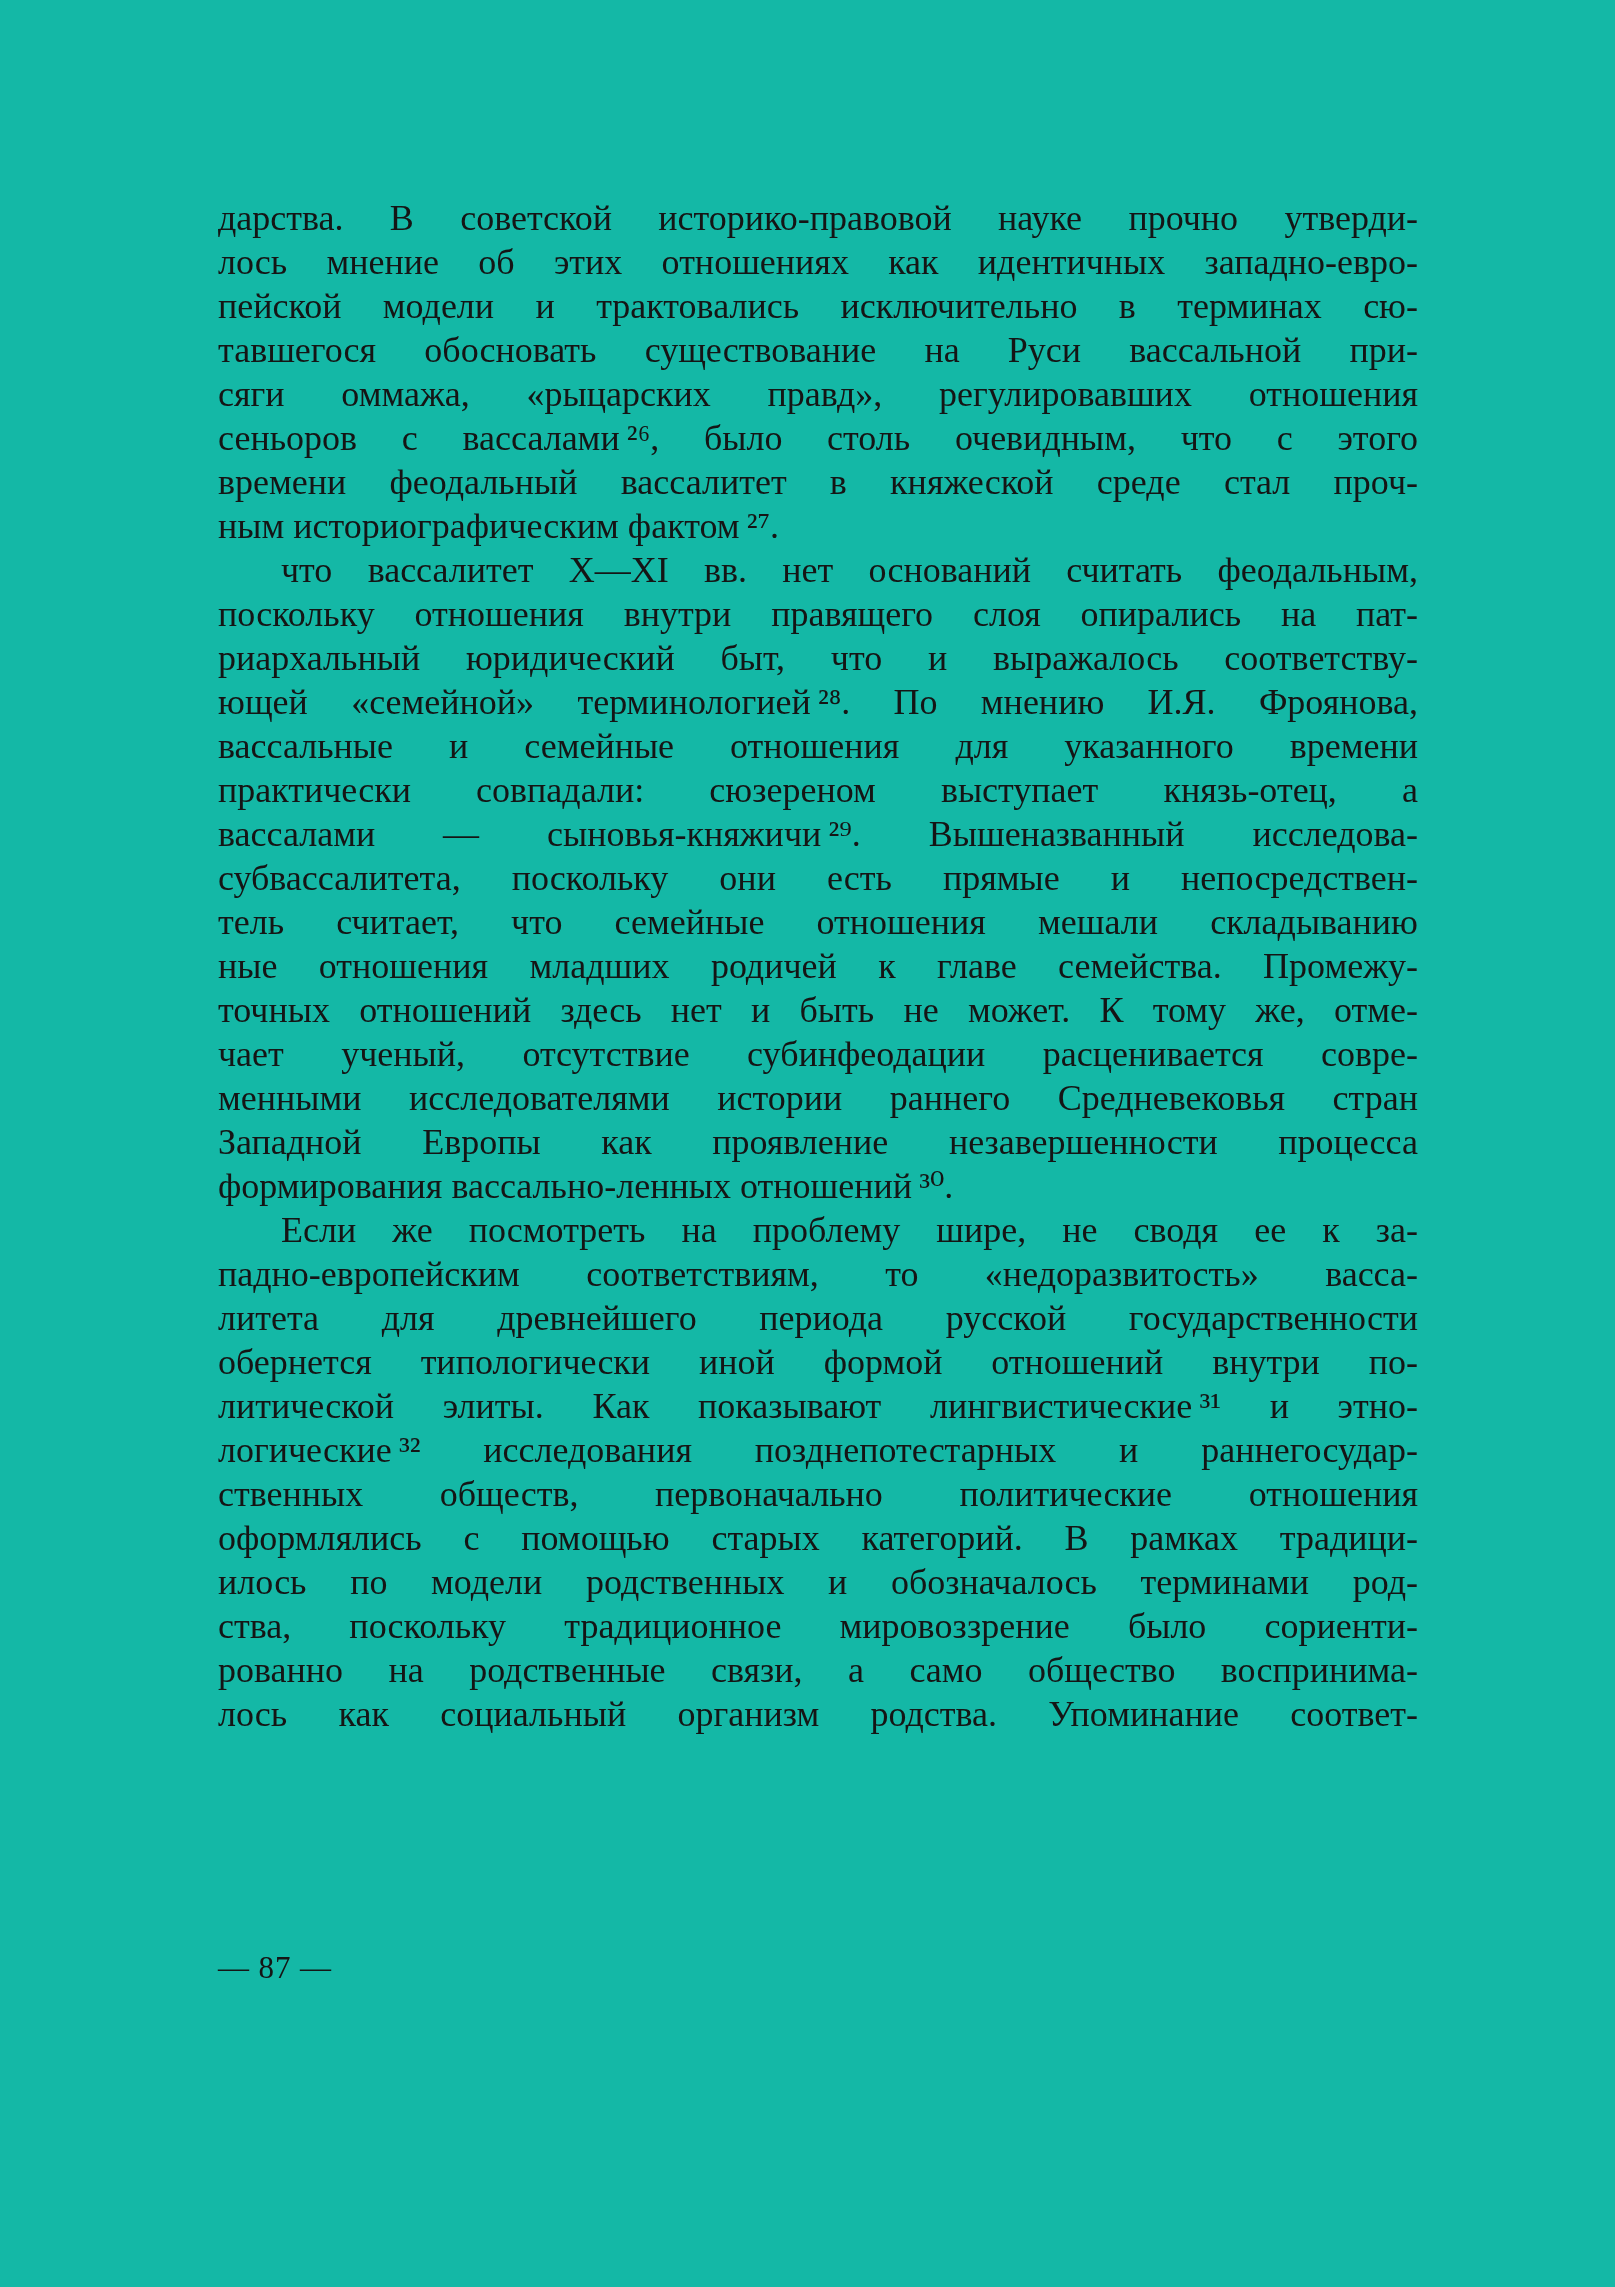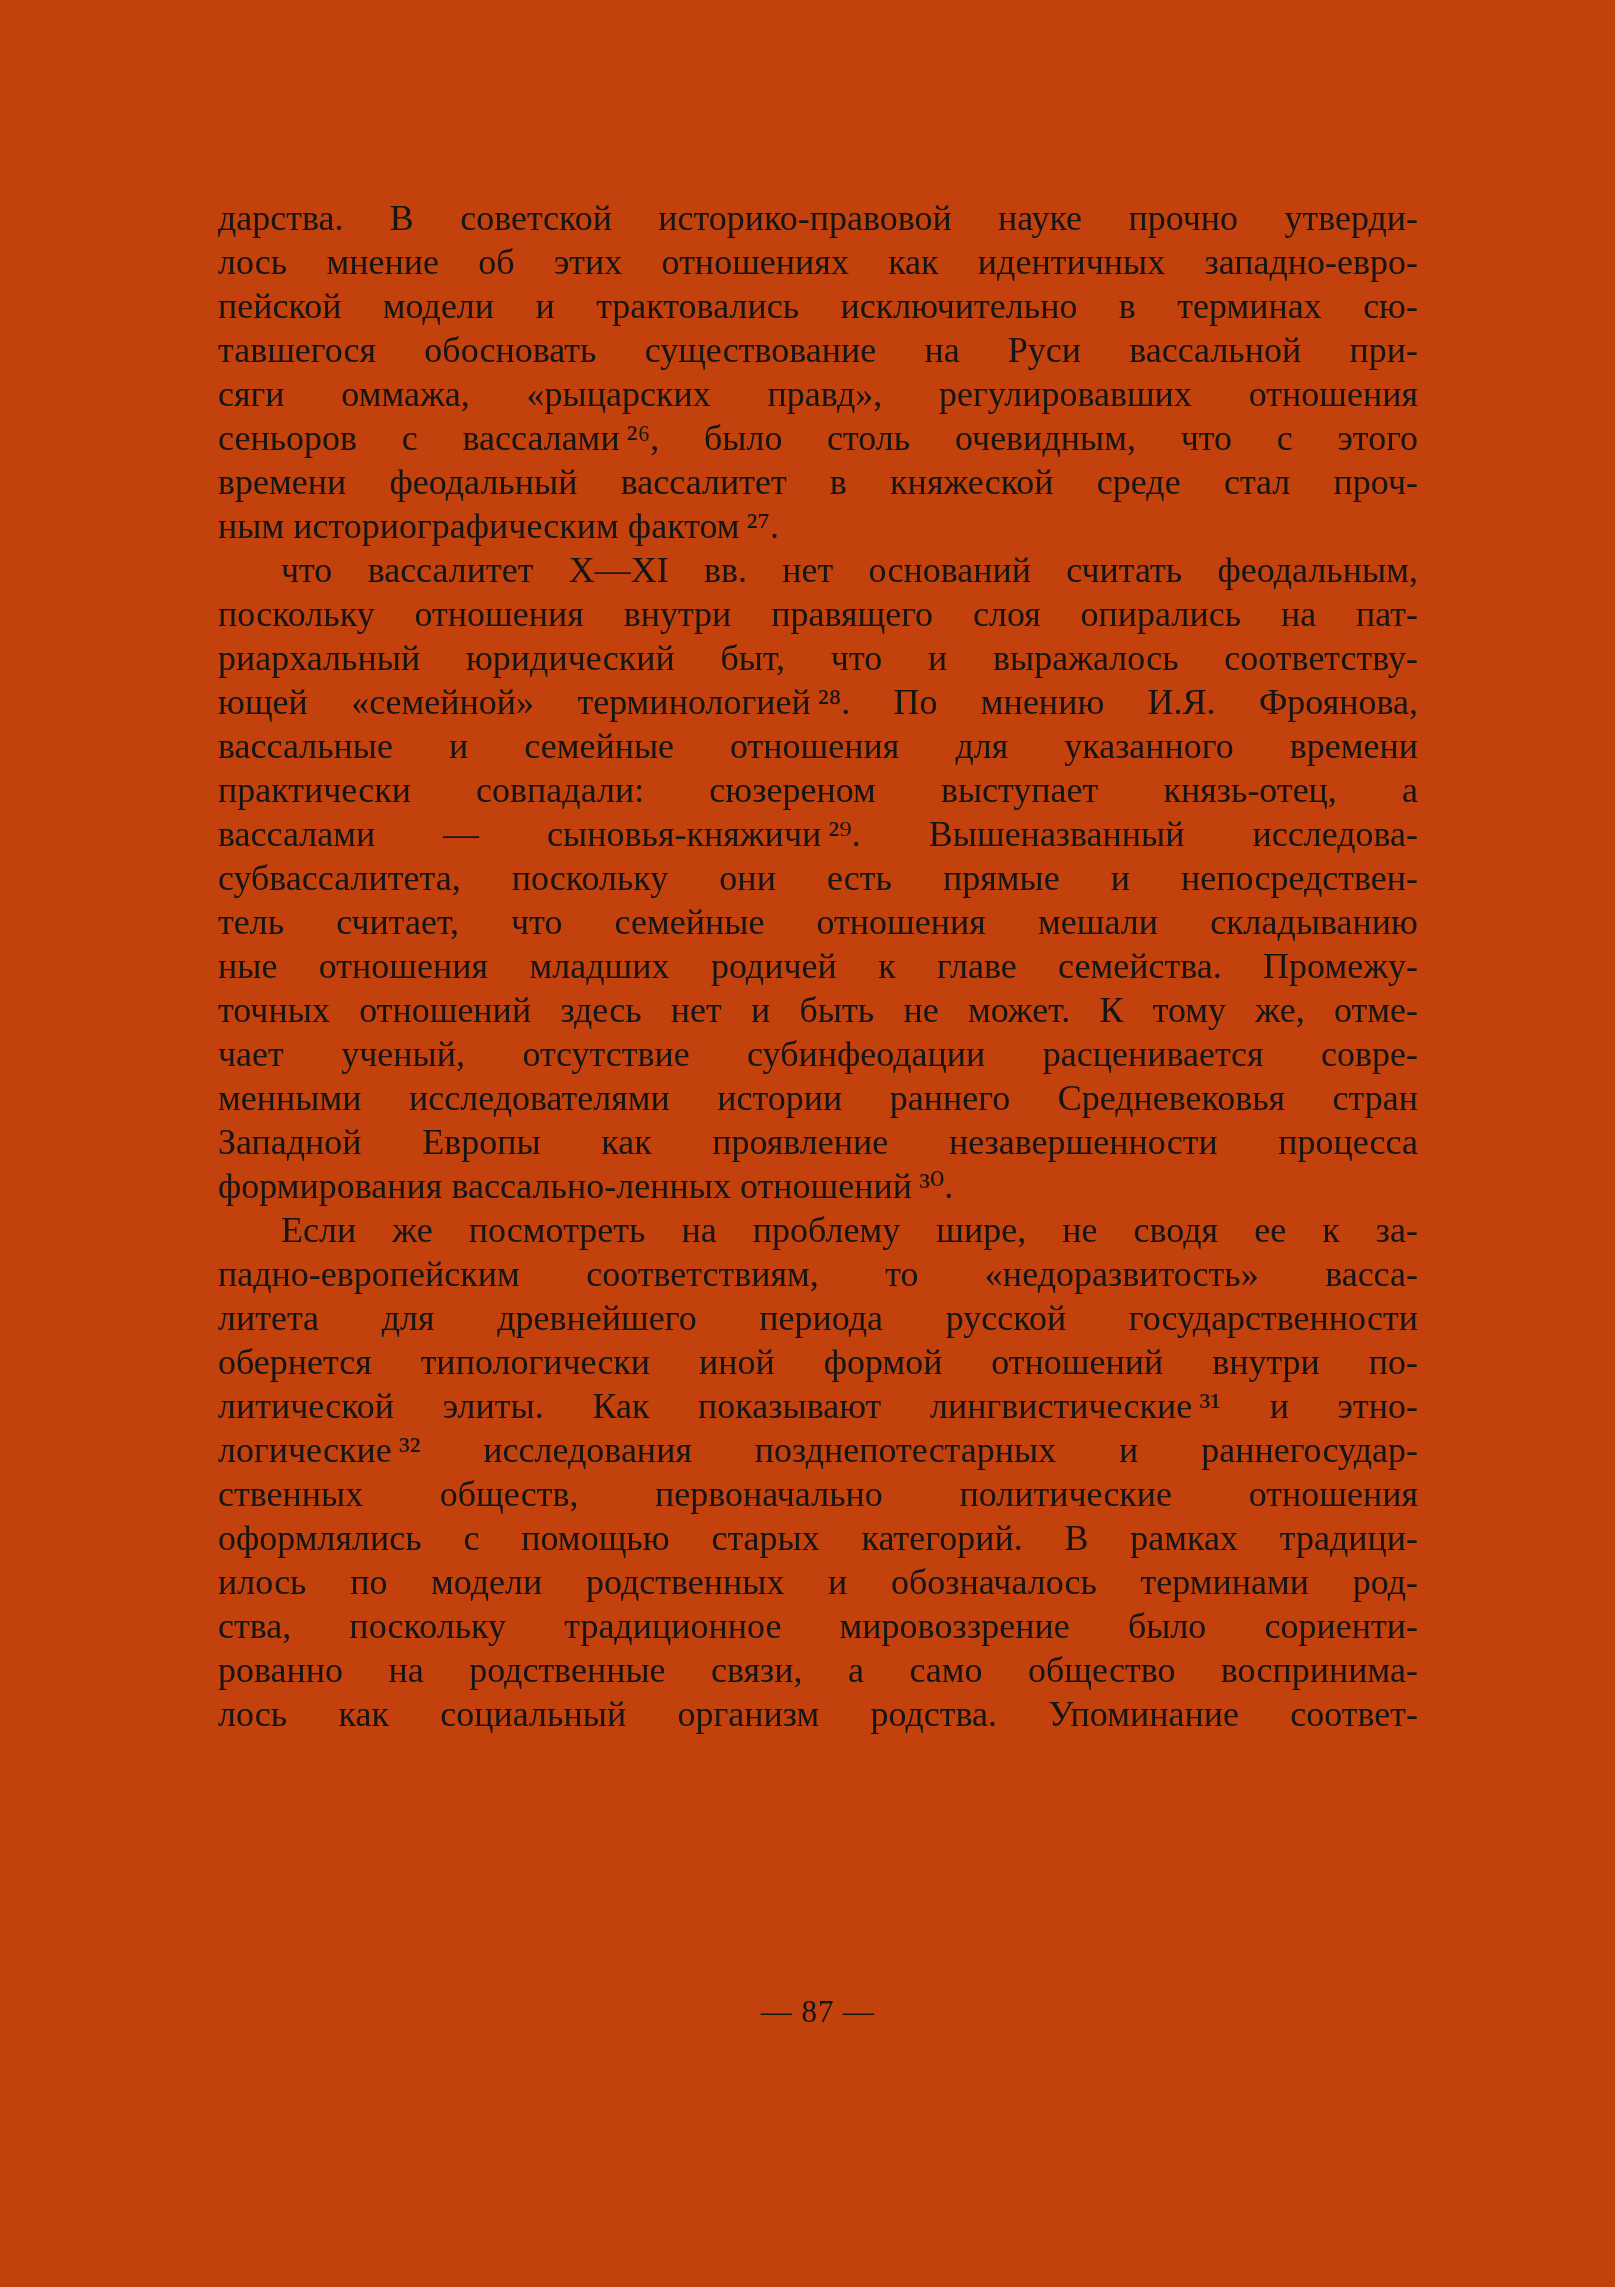--- a/index.html
+++ b/index.html
@@ -43,32 +43,31 @@
     -moz-text-align-last: left;
   }
 
   .paragraph.indent .line:first-child {
     text-indent: 63px;
   }
 
   .page-footer {
     position: absolute;
     left: 218px;
-    top: 1992px;
+    top: 1948px;
     width: 1200px;
-    text-align: center;
     font-size: 31px;
     line-height: 39px;
     letter-spacing: 0.9px;
   }
 </style>
 </head>
 <body>
 
-<div class="page" style="background: #c2410c; color: rgb(21, 21, 21);">
+<div class="page" style="background: #14b8a6; color: rgb(21, 21, 21);">
   <main class="text-block" id="text-block">
       <div class="paragraph">
         <div class="line">дарства. В советской историко-правовой науке прочно утверди-</div>
         <div class="line">лось мнение об этих отношениях как идентичных западно-евро-</div>
         <div class="line">пейской модели и трактовались исключительно в терминах сю-</div>
         <div class="line">тавшегося обосновать существование на Руси вассальной при-</div>
         <div class="line">сяги оммажа, «рыцарских правд», регулировавших отношения</div>
         <div class="line">сеньоров с вассалами ²⁶, было столь очевидным, что с этого</div>
         <div class="line">времени феодальный вассалитет в княжеской среде стал проч-</div>
         <div class="line last">ным историографическим фактом ²⁷.</div>

